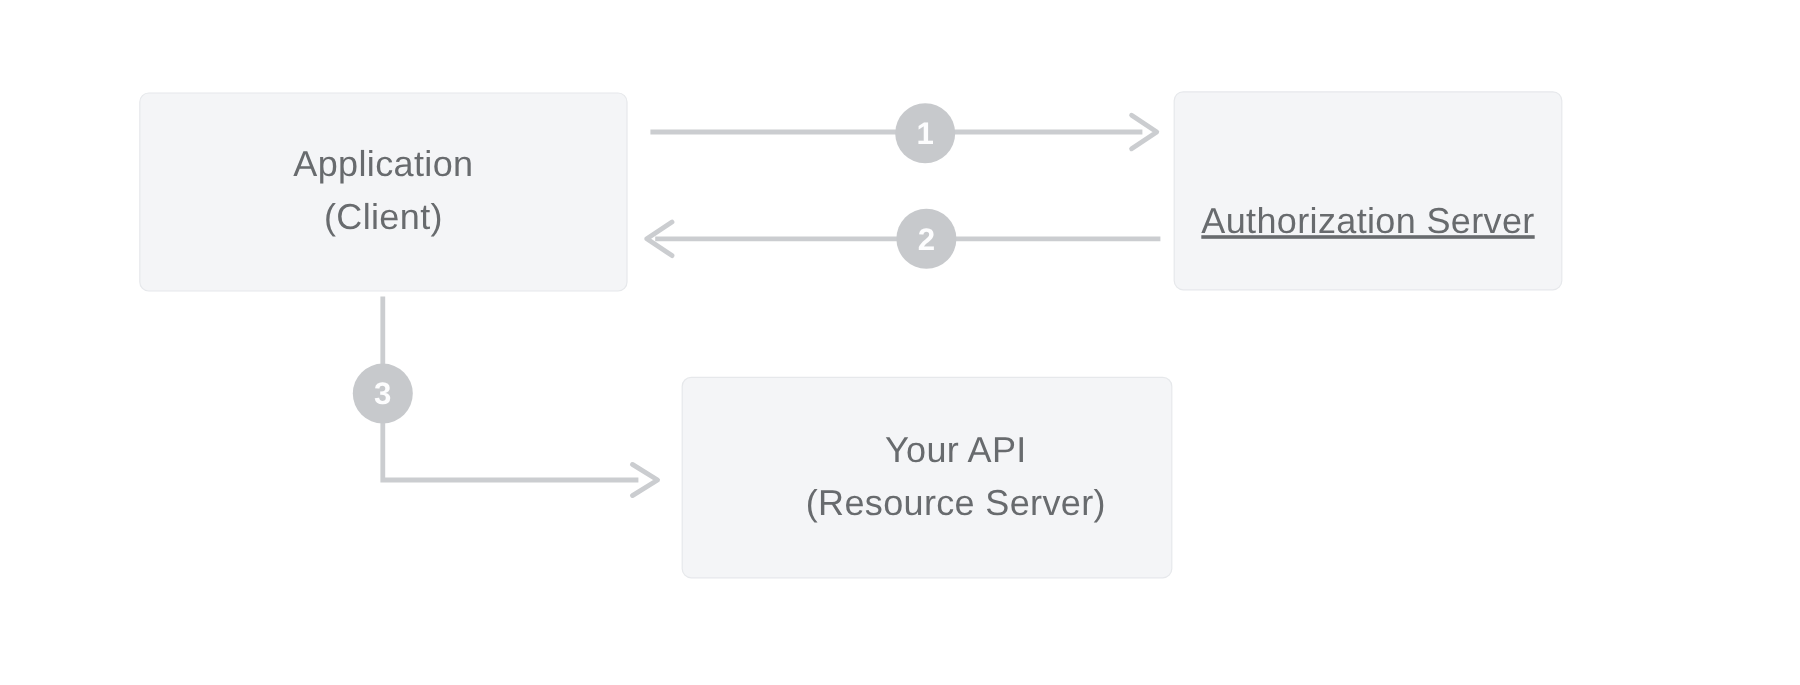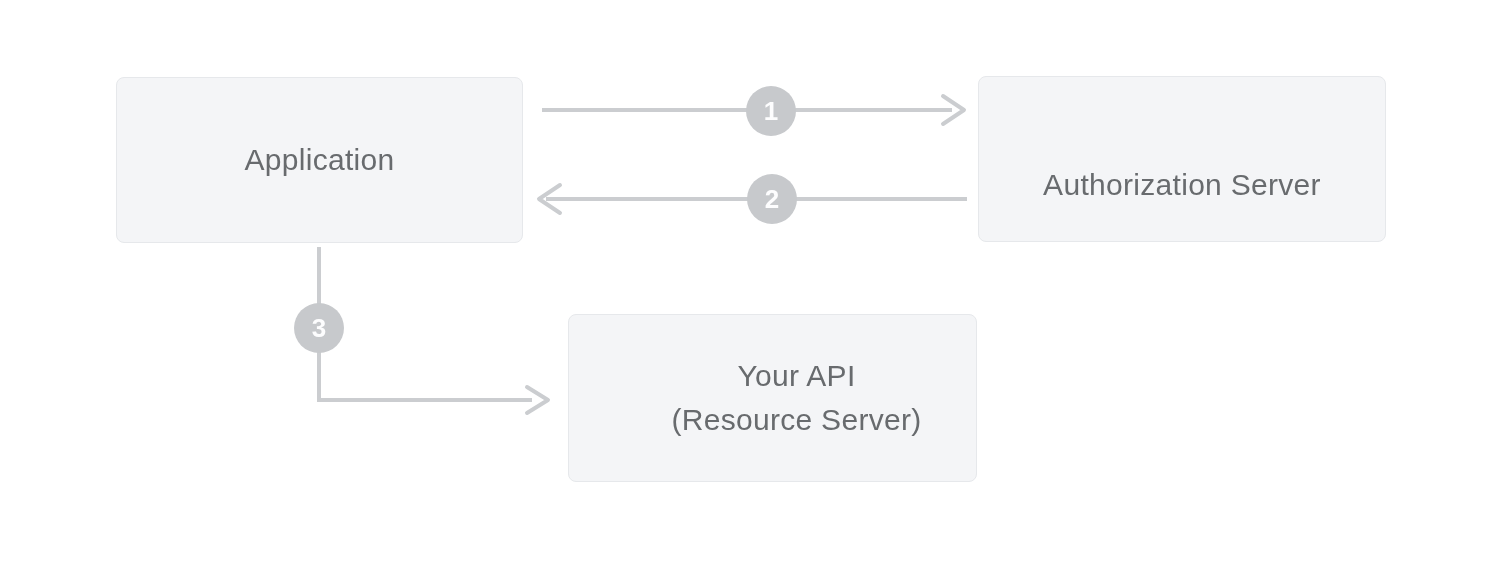--- a/index.html
+++ b/index.html
@@ -53,22 +53,23 @@
   }
   .node-application {
     left: 116px;
     top: 77px;
     width: 407px;
     height: 166px;
   }
   .node-authorization-server {
     left: 978px;
     top: 76px;
-    width: 408px;
+    width: 324px;
     height: 166px;
+    text-decoration: underline;
   }
   .node-authorization-server .node-label {
     transform: translateY(26px);
   }
   .node-your-api {
     left: 568px;
     top: 314px;
     width: 409px;
     height: 168px;
     padding-left: 48px;
@@ -106,20 +107,21 @@
 
     <path class="conn-line" d="M546,199 H967"></path>
     <path class="conn-head" d="M560,185 L539,199 L560,213"></path>
 
     <path class="conn-line" d="M319,247 L319,400 L532,400"></path>
     <path class="conn-head" d="M527,387 L548,400 L527,413"></path>
   </svg>
 
   <div class="node node-application">
     <span class="node-label">Application</span>
+    <span class="node-label">(Client)</span>
   </div>
 
   <div class="node node-authorization-server">
     <span class="node-label">Authorization Server</span>
   </div>
 
   <div class="node node-your-api">
     <span class="node-label">Your API</span>
     <span class="node-label">(Resource Server)</span>
   </div>

